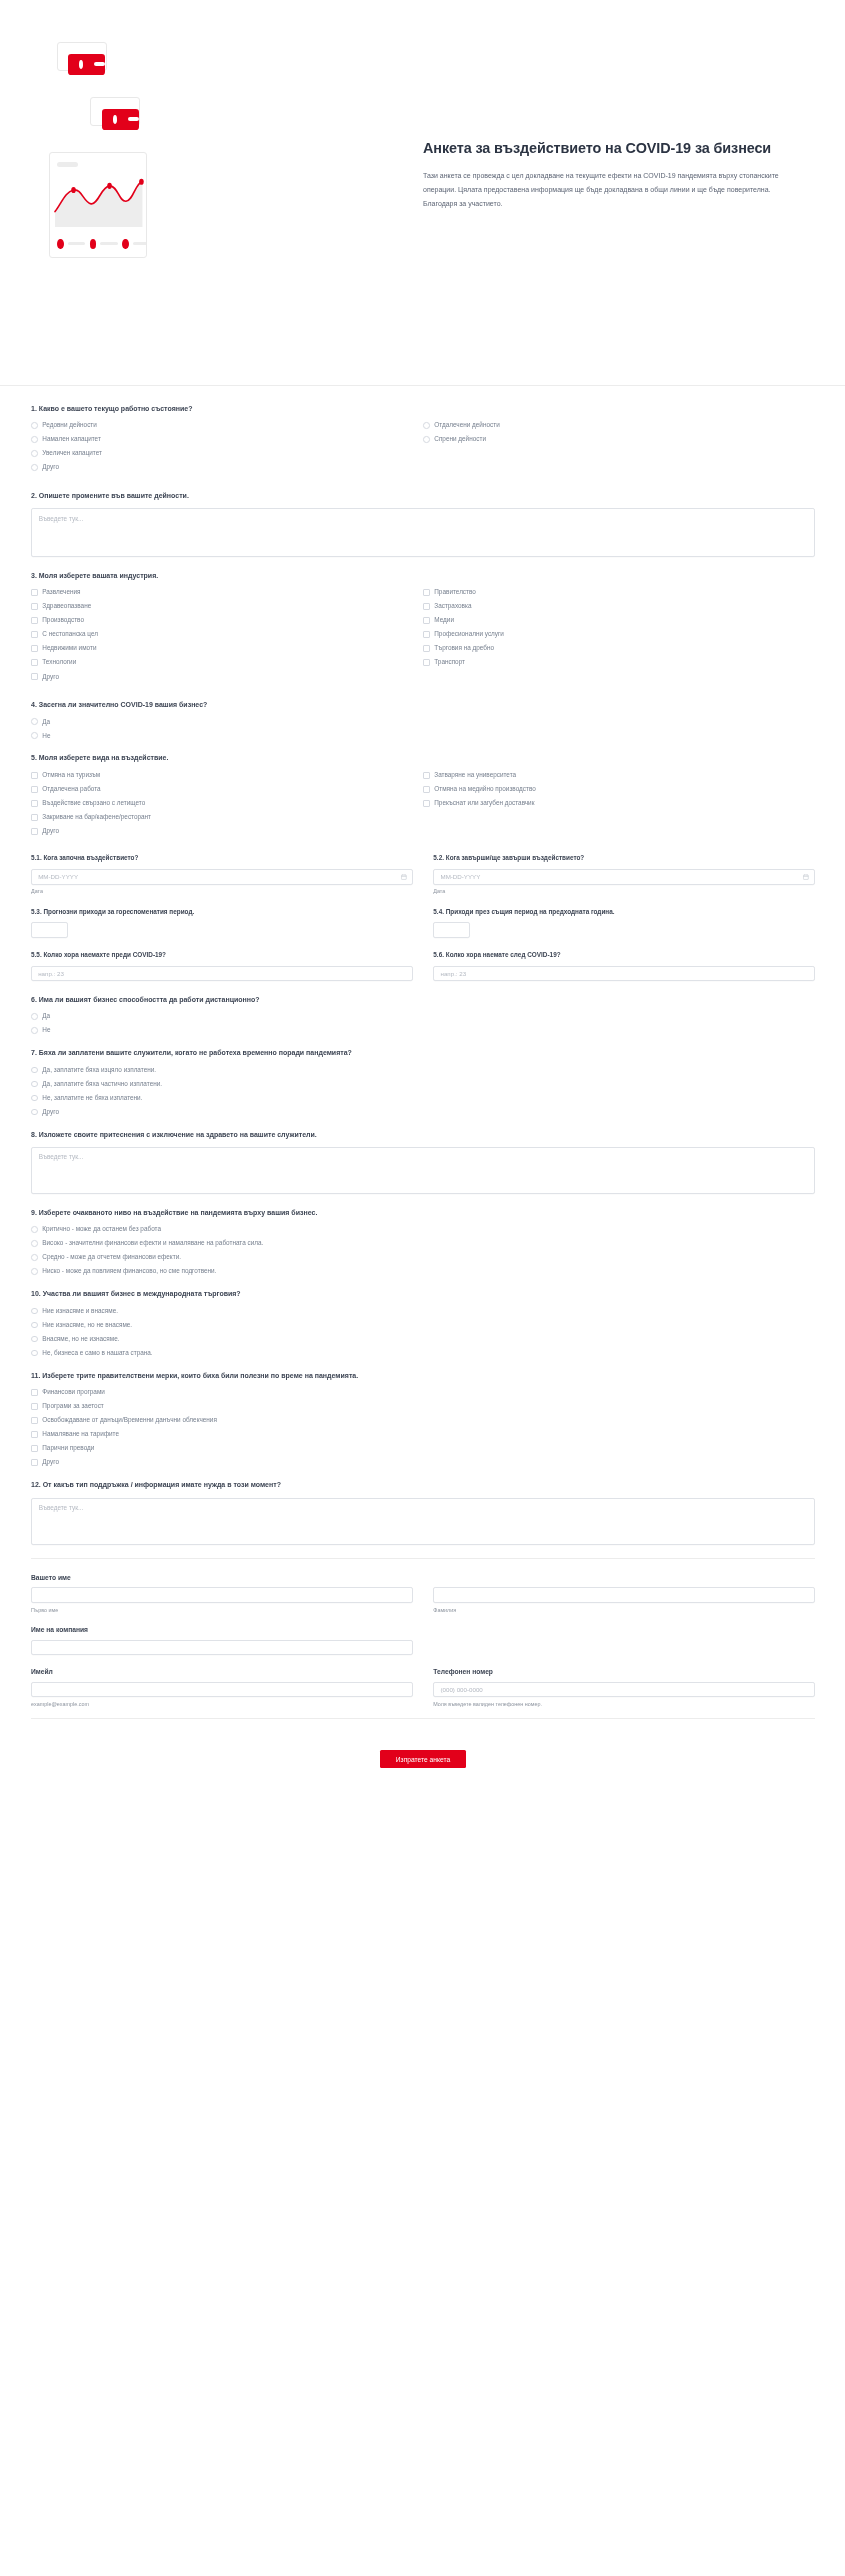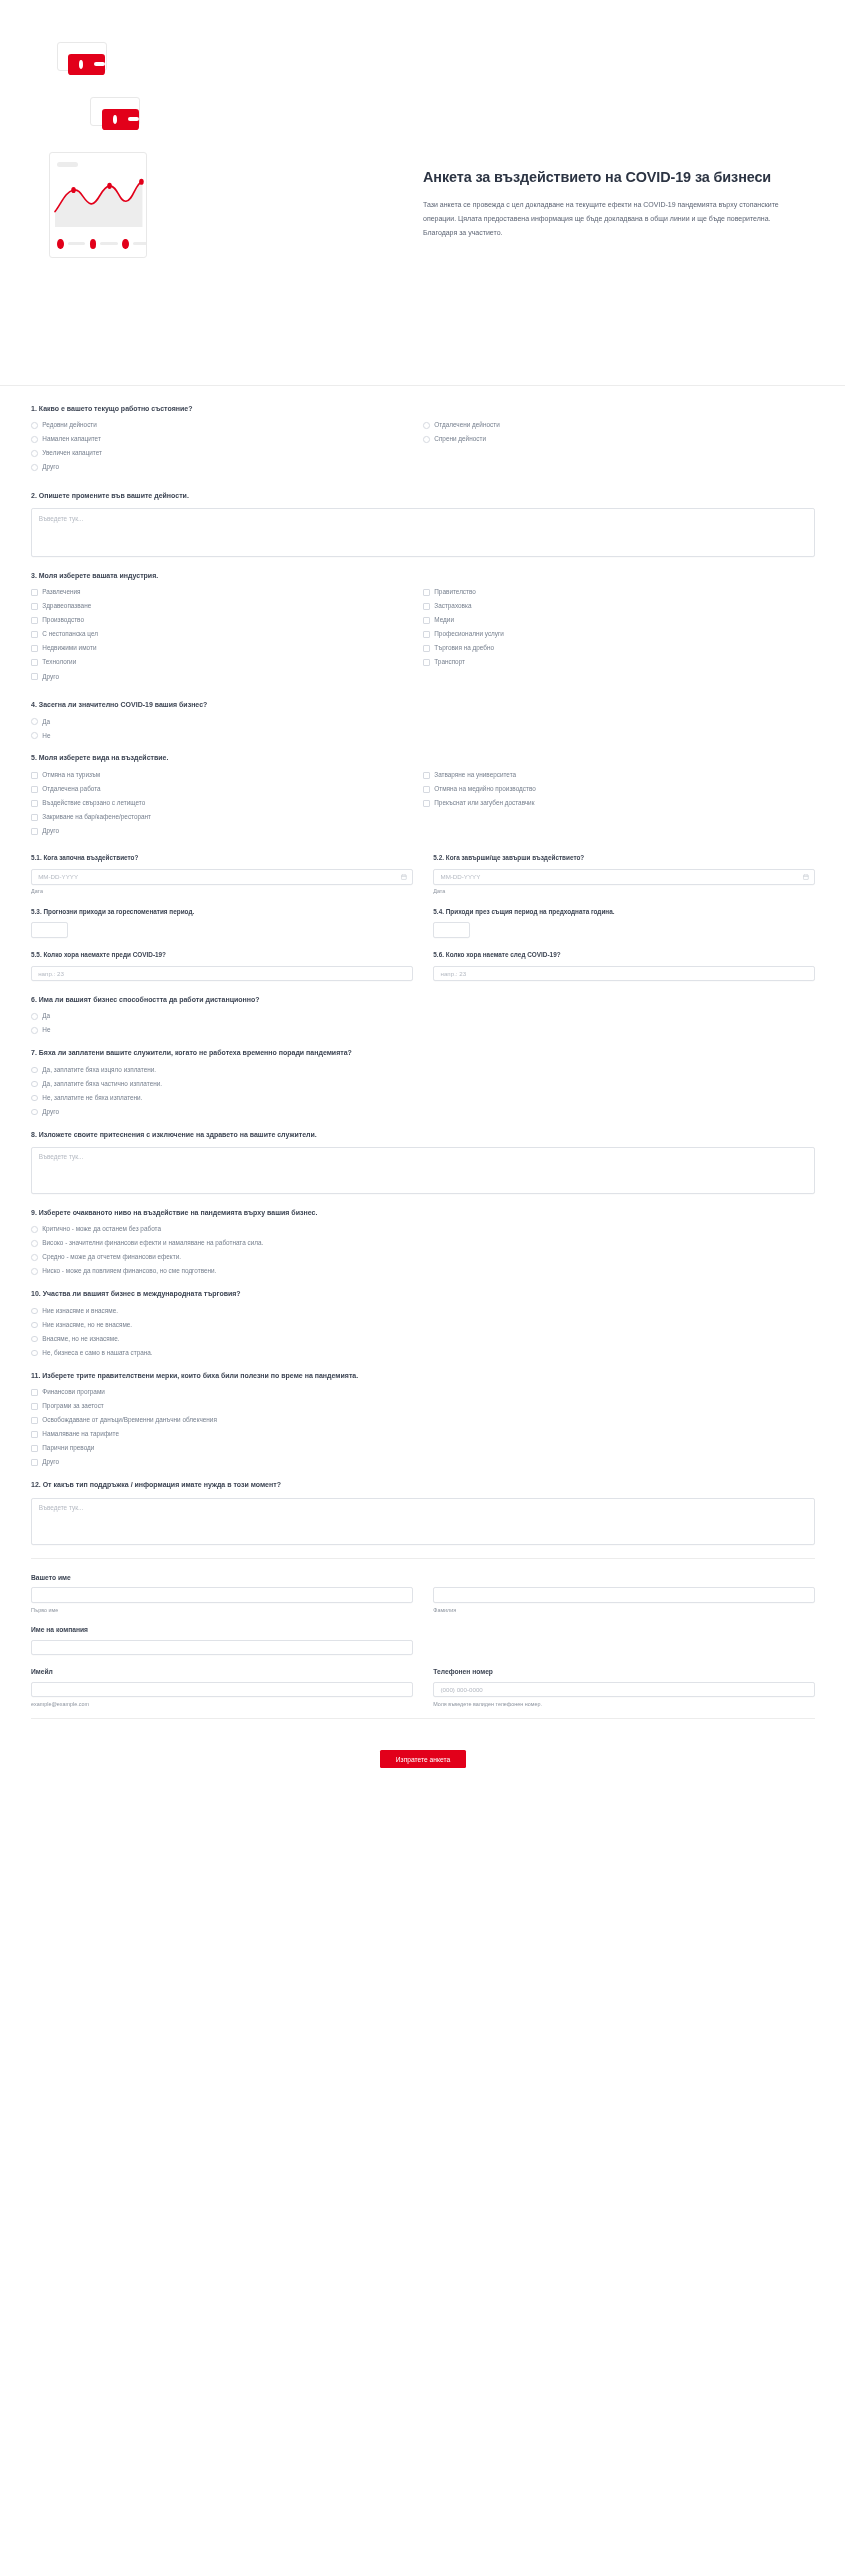--- a/index.html
+++ b/index.html
@@ -103,21 +103,20 @@
     width: 17.5px; height: 3.6px;
     background: #ececec;
     border-radius: 2.1px;
     flex: 0 0 auto;
   }
 
   .hero-text {
     flex: 1;
     padding-top: 139px;
     max-width: 361px;
-    margin-top: 29px;
   }
   .hero-title {
     font-size: 14.4px;
     line-height: 1.28;
     font-weight: bold;
     color: #2c3443;
     margin: 0 0 11.3px 0;
     letter-spacing: -0.1px;
   }
   .hero-desc {

